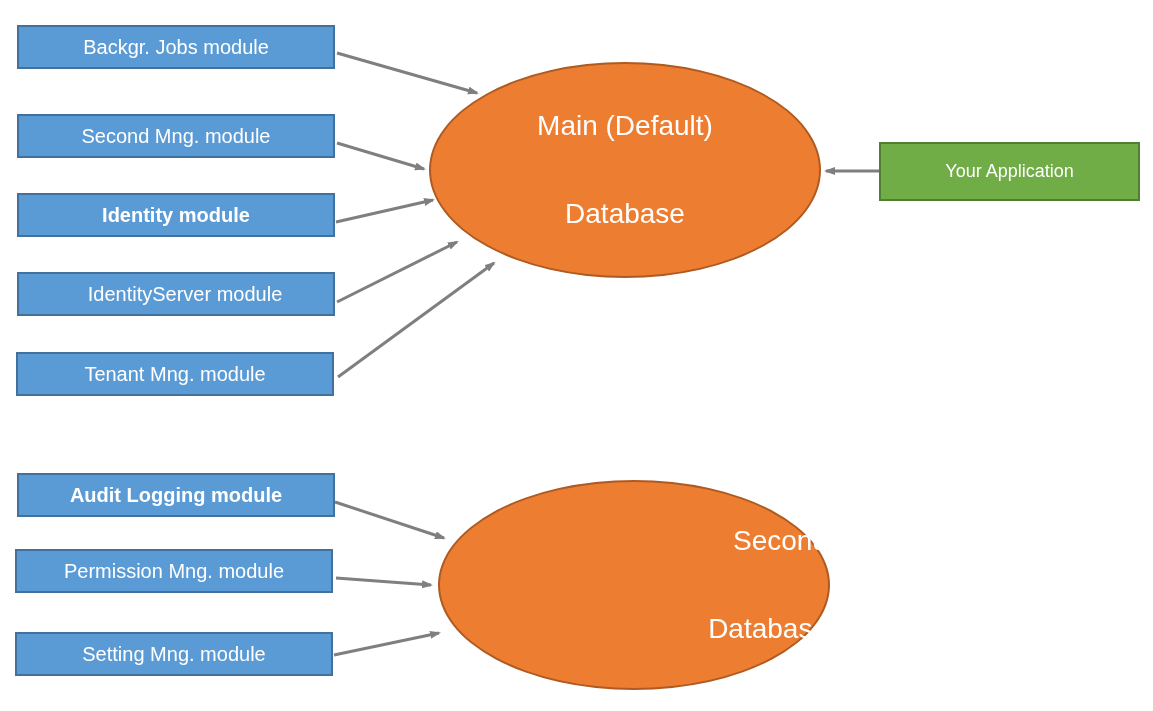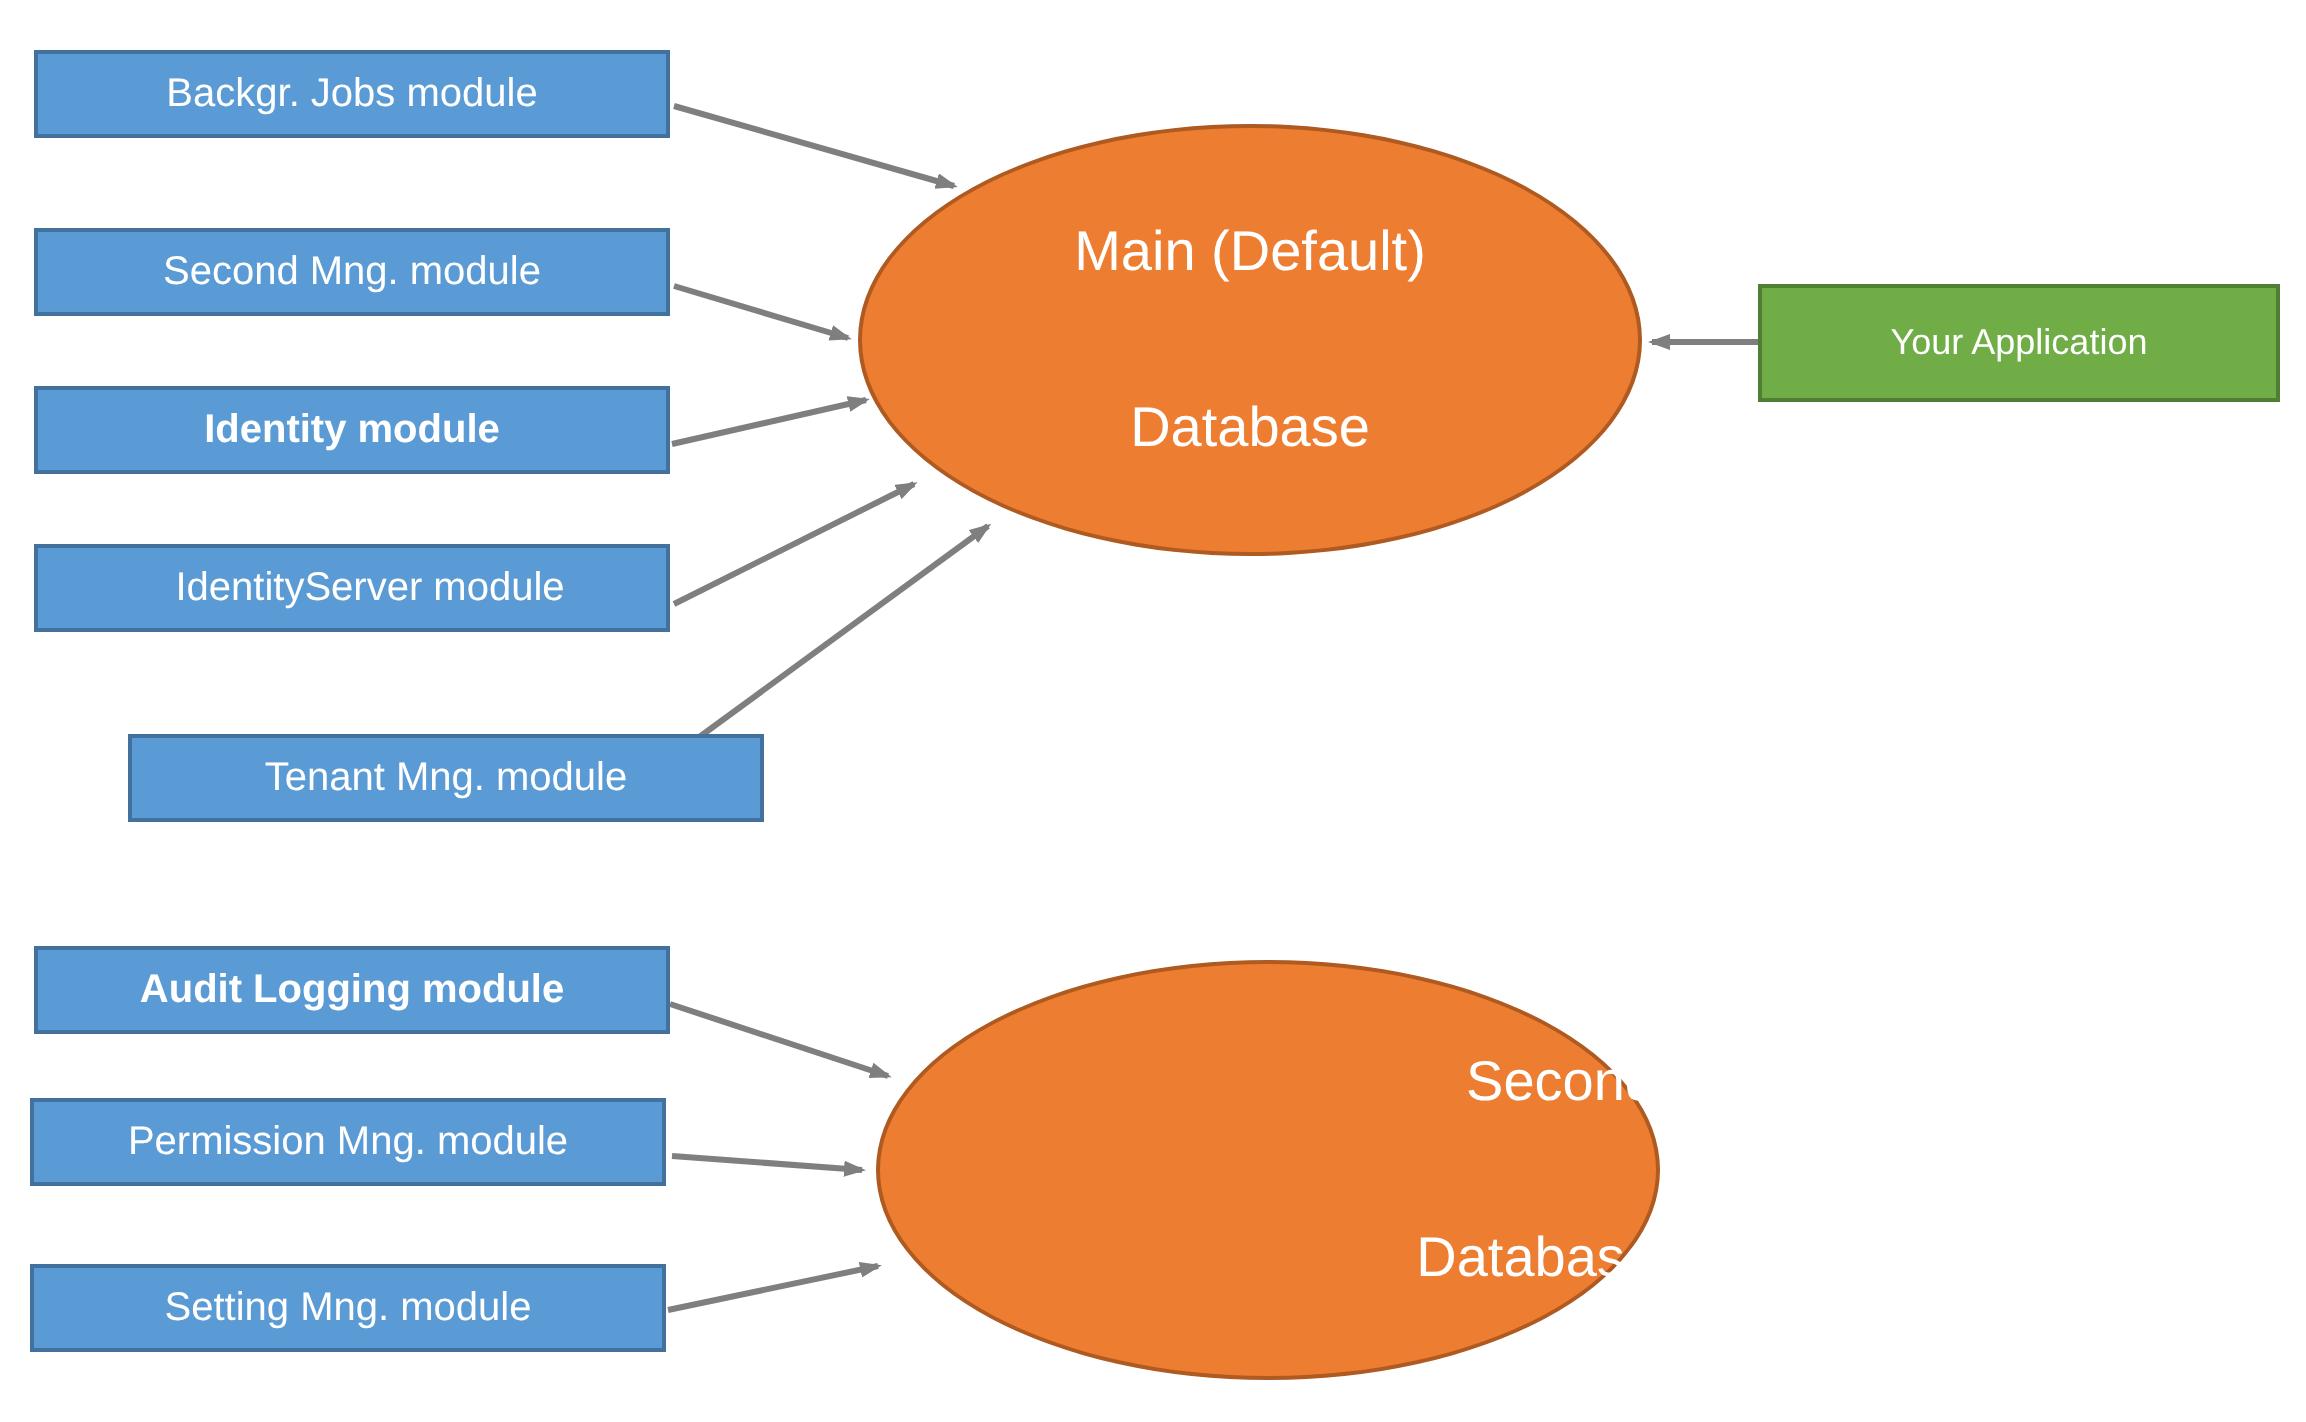--- a/index.html
+++ b/index.html
@@ -57,21 +57,21 @@
     border: 2px solid #507E32;
     font-size: 18px;
   }
   .ellipse-main { left: 429px; top: 62px;  width: 392px; height: 216px; }
   .ellipse-second { left: 438px; top: 480px; width: 392px; height: 210px; align-items: flex-end; }
 
   .m-top-1 { left: 17px; top: 25px; }
   .m-top-2 { left: 17px; top: 114px; }
   .m-top-3 { left: 17px; top: 193px; font-weight: bold; }
   .m-top-4 { left: 17px; top: 272px; padding-left: 18px; }
-  .m-top-5 { left: 16px; top: 367px; margin-left: 48px; }
+  .m-top-5 { left: 16px; top: 352px; }
   .m-bot-1 { left: 17px; top: 473px; font-weight: bold; }
   .m-bot-2 { left: 15px; top: 549px; }
   .m-bot-3 { left: 15px; top: 632px; }
 </style>
 </head>
 <body>
 
 <div class="canvas">
 
   <svg class="arrow-layer" width="1153" height="711" viewBox="0 0 1153 711" xmlns="http://www.w3.org/2000/svg">

